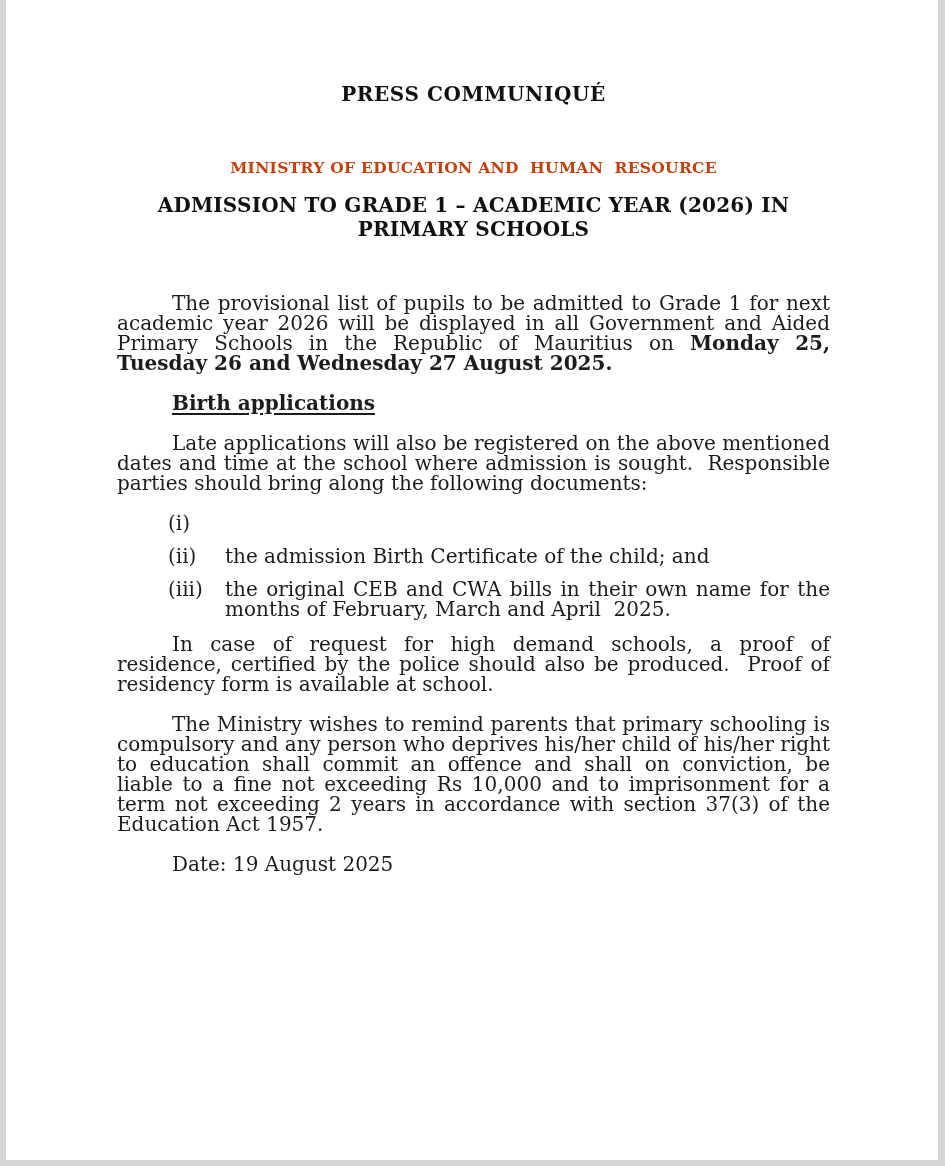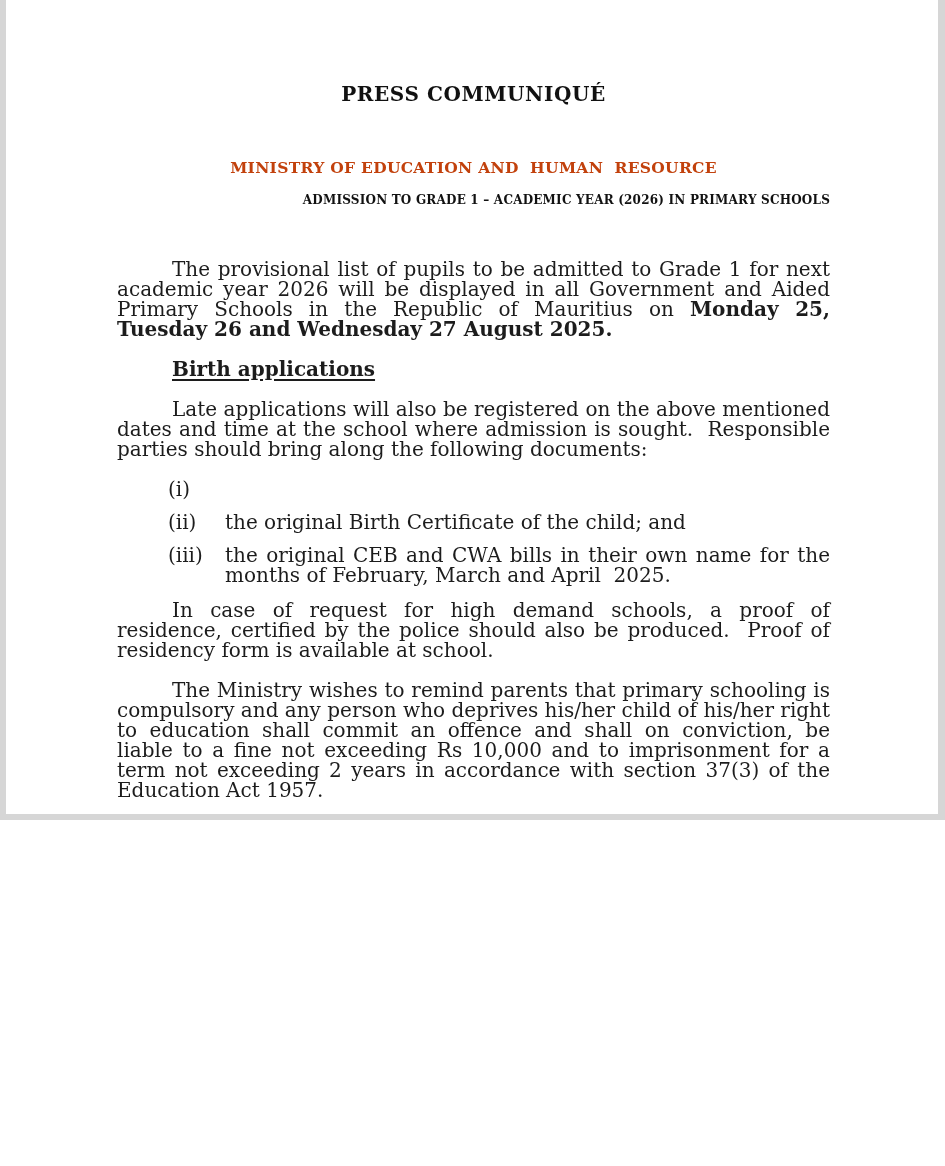--- a/index.html
+++ b/index.html
@@ -3,21 +3,21 @@
 <meta charset="utf-8">
 <style>
   html, body {
     margin: 0;
     padding: 0;
     background: #ffffff;
   }
   .page {
     position: relative;
     width: 945px;
-    height: 820px;
+    height: 1166px;
     background: #ffffff;
     overflow: hidden;
     font-family: "DejaVu Serif", "Liberation Serif", serif;
     color: #1c1c1c;
   }
   
   .edge {
     position: absolute;
     background: #d6d6d6;
   }
@@ -43,22 +43,22 @@
   .doc-subtitle1 {
     margin-top: 52px;
     text-align: center;
     font-size: 15.5px;
     font-weight: bold;
     letter-spacing: 0.3px;
     color: #c2410c;
   }
   .doc-subtitle2 {
     margin-top: 16px;
-    text-align: right;
-    font-size: 12px;
+    text-align: center;
+    font-size: 20px;
     font-weight: bold;
     letter-spacing: 0.2px;
     color: #111;
   }
 
   .body-text {
     margin-top: 52px;
     font-size: 20px;
     line-height: 20px;
   }
@@ -127,21 +127,21 @@
       </div>
 
       <p class="para"><span>Late applications will also be registered on the above mentioned dates and time at the school where admission is sought.&nbsp; Responsible parties should bring along the following documents:</span></p>
 
       <div class="doc-list">
         <div class="doc-list-item">
           <span class="doc-list-marker">(i)</span>
         </div>
         <div class="doc-list-item">
           <span class="doc-list-marker">(ii)</span>
-          <span class="doc-list-text">the original Birth Certificate of the child; and</span>
+          <span class="doc-list-text">the admission Birth Certificate of the child; and</span>
         </div>
         <div class="doc-list-item">
           <span class="doc-list-marker">(iii)</span>
           <span class="doc-list-text">the original CEB and CWA bills in their own name for the months of February, March and April&nbsp; 2025.</span>
         </div>
       </div>
 
       <p class="para"><span>In case of request for high demand schools, a proof of residence, certified by the police should also be produced.&nbsp; Proof of residency form is available at school.</span></p>
 
       <p class="para"><span>The Ministry wishes to remind parents that primary schooling is compulsory and any person who deprives his/her child of his/her right to education shall commit an offence and shall on conviction, be liable to a fine not exceeding Rs 10,000 and to imprisonment for a term not exceeding 2 years in accordance with section 37(3) of the Education Act 1957.</span></p>

